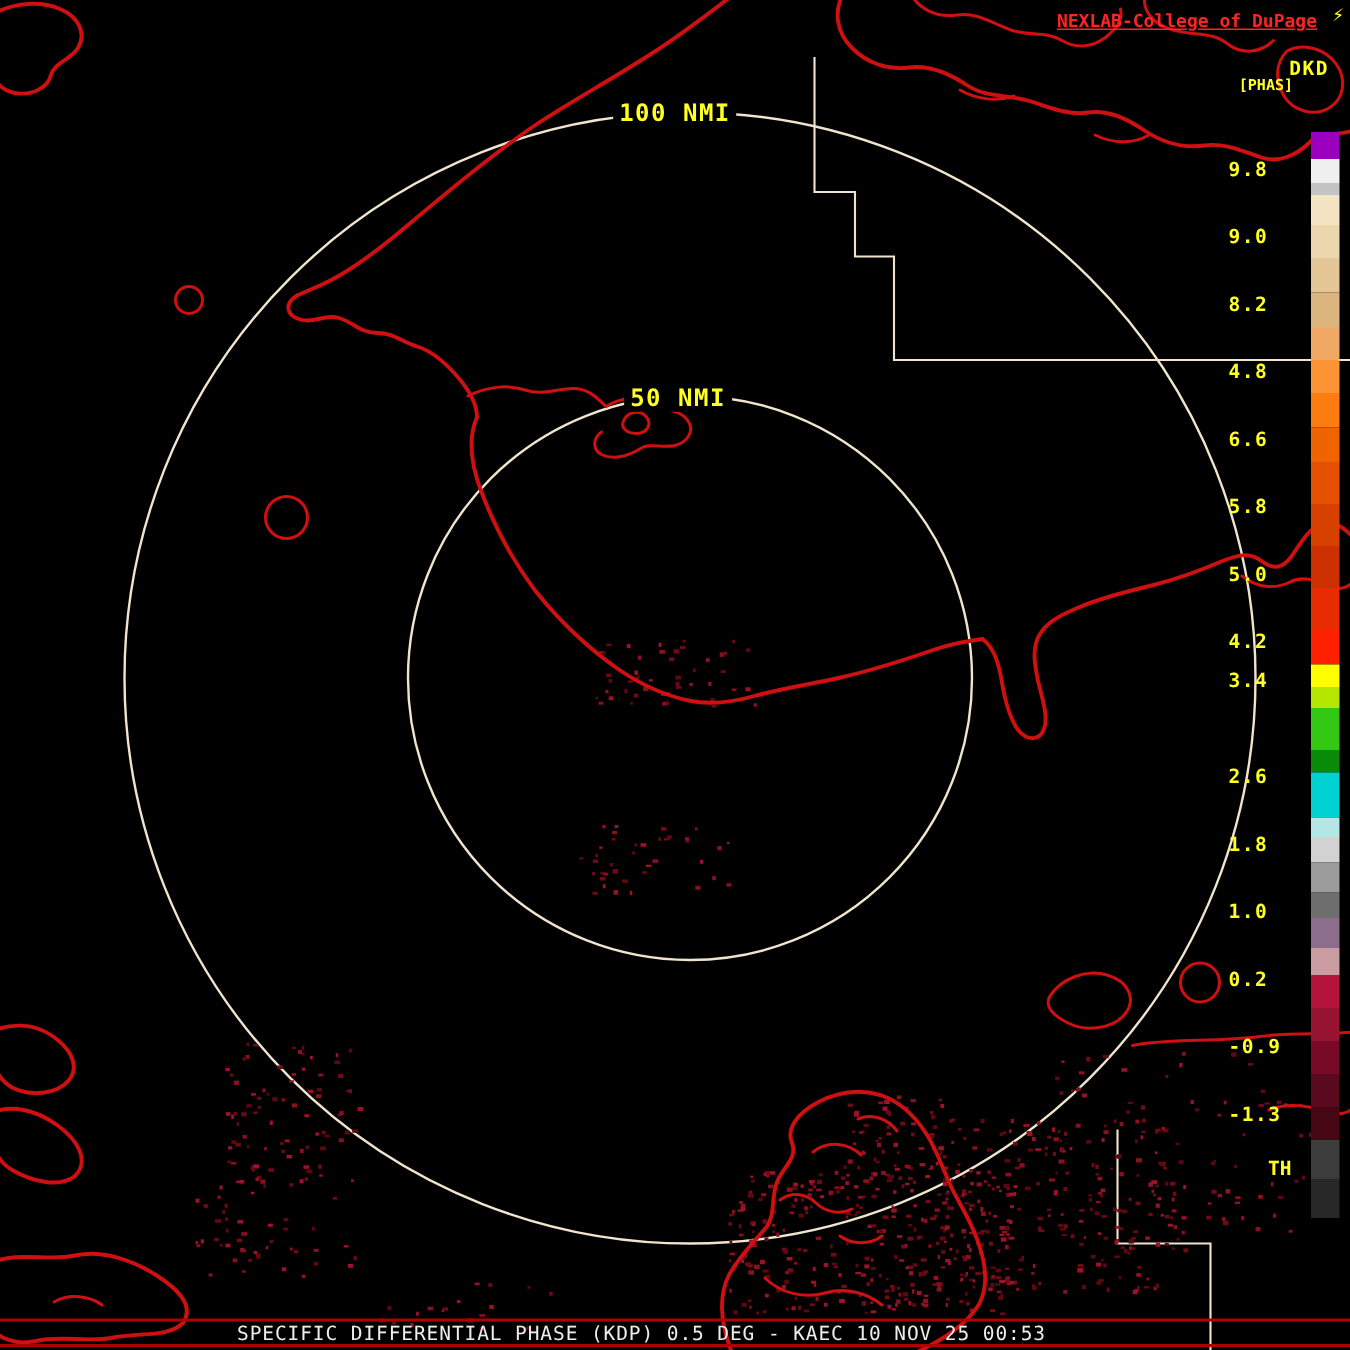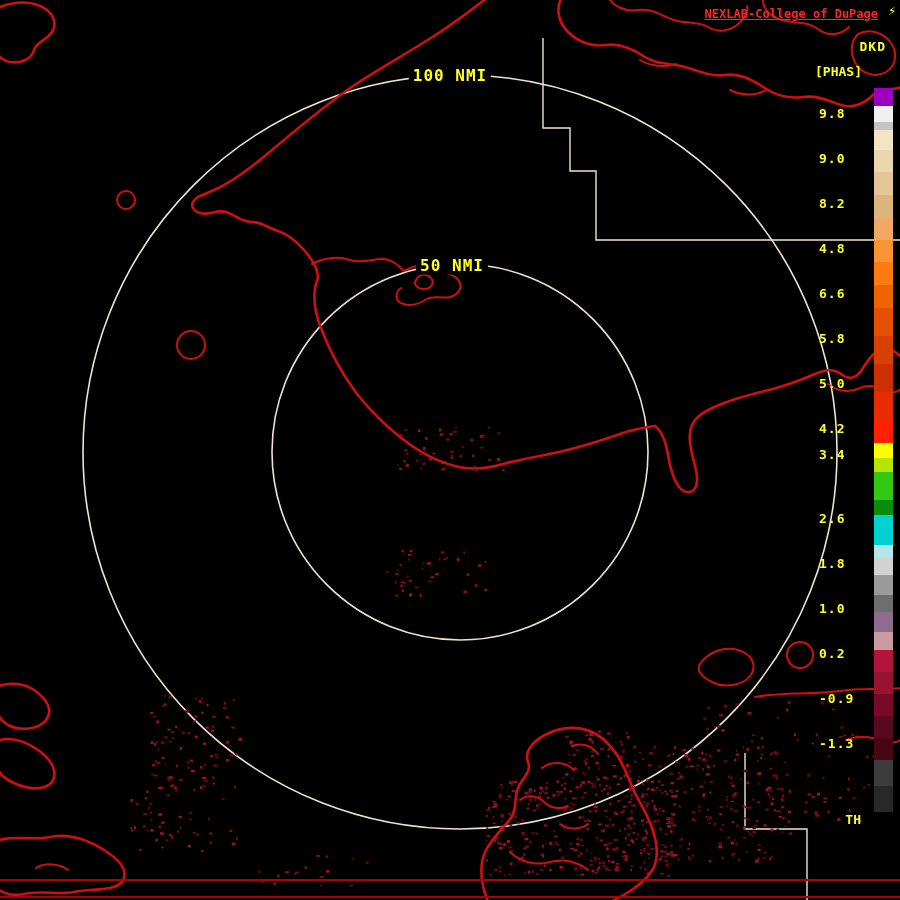--- a/index.html
+++ b/index.html
@@ -15,28 +15,28 @@
   .coast { fill:none; stroke:var(--map-outline,#d01010); stroke-width:2.6; stroke-linecap:round; stroke-linejoin:round; }
   .coast.thin { stroke-width:2; }
   .ring-label {
     position:absolute; transform:translate(-50%,-50%);
     background:var(--background,#000); color:var(--label-yellow,#ffff22);
     font-size:16px; font-weight:bold; letter-spacing:1px; padding:0 4px; white-space:nowrap;
   }
   .title { position:absolute; top:7px; right:22px; color:var(--title-red,#ff2424); font-size:12px; font-weight:bold; white-space:nowrap;text-decoration:underline; }
   .logo  { position:absolute; top:3px; right:4px; color:var(--label-yellow,#ffff22); font-size:13px; }
   .station { position:absolute; top:39px; right:14px; color:var(--label-yellow,#ffff22); font-size:13px; font-weight:bold; letter-spacing:1px; }
-  .product { position:absolute; top:64px; right:38px; color:var(--label-yellow,#ffff22); font-size:13px; font-weight:bold; }
+  .product { position:absolute; top:52px; right:38px; color:var(--label-yellow,#ffff22); font-size:10px; font-weight:bold; }
   .colorbar { position:absolute; top:88px; left:874px; width:19px; }
   .colorbar .band { width:100%; }
   .tick {
     position:absolute; right:37px; width:44px; text-align:left;
     color:var(--label-yellow,#ffff22); font-size:13px; font-weight:bold; letter-spacing:1px;
   }
-  .th-label { position:absolute; top:812px; right:39px; color:var(--label-yellow,#ffff22); font-size:13px; font-weight:bold; }
+  .th-label { position:absolute; top:772px; right:39px; color:var(--label-yellow,#ffff22); font-size:13px; font-weight:bold; }
   .footer-line { position:absolute; left:0; width:900px; height:2px; background:var(--footer-line,#b00000); }
   .footer-line.top { top:879px; }
   .footer-line.bottom { top:896px; }
   .footer-text {
     position:absolute; top:882px; left:158px;
     color:var(--footer-text,#ededed); font-size:13px; letter-spacing:0.6px; white-space:nowrap;
   }
 </style>
 </head>
 <body>
@@ -1064,14 +1064,15 @@
       <div class="tick" style="top: 511px;">2.6</div>
       <div class="tick" style="top: 556px;">1.8</div>
       <div class="tick" style="top: 601px;">1.0</div>
       <div class="tick" style="top: 646px;">0.2</div>
       <div class="tick" style="top: 691px;">-0.9</div>
       <div class="tick" style="top: 736px;">-1.3</div>
     </div>
   <div class="th-label">TH</div>
 
   <div class="footer-line top"></div>
+  <div class="footer-text">SPECIFIC DIFFERENTIAL PHASE (KDP) 0.5 DEG - KAEC 10 NOV 25 00:53</div>
   <div class="footer-line bottom"></div>
 </div>
 
 </body></html>

